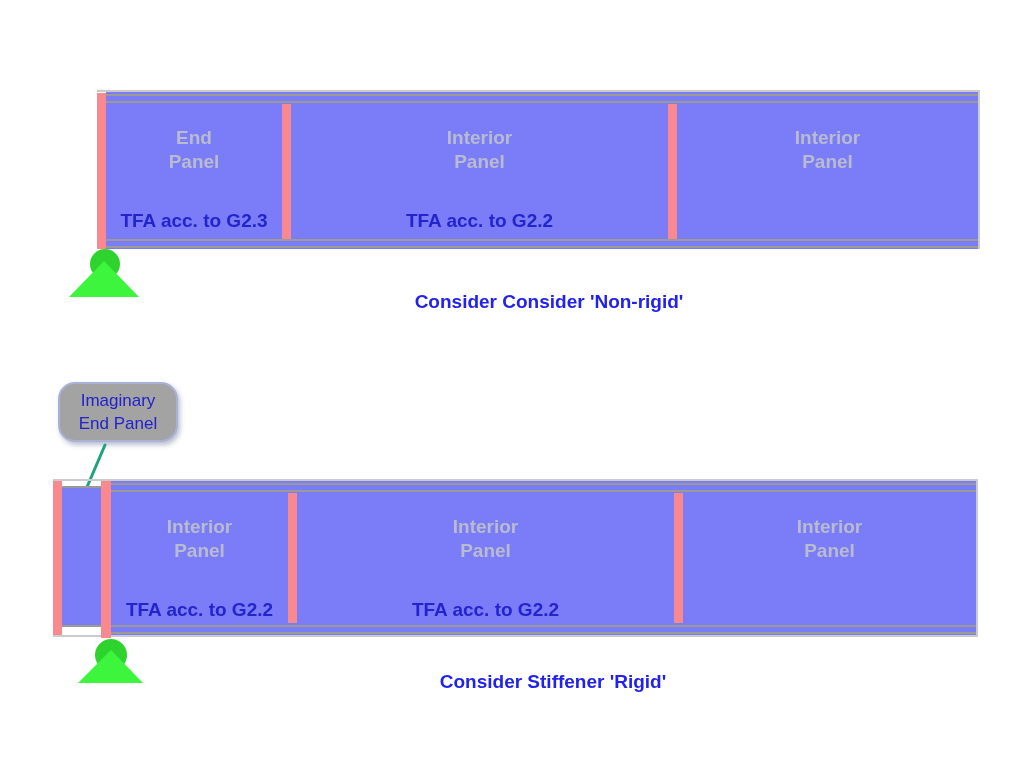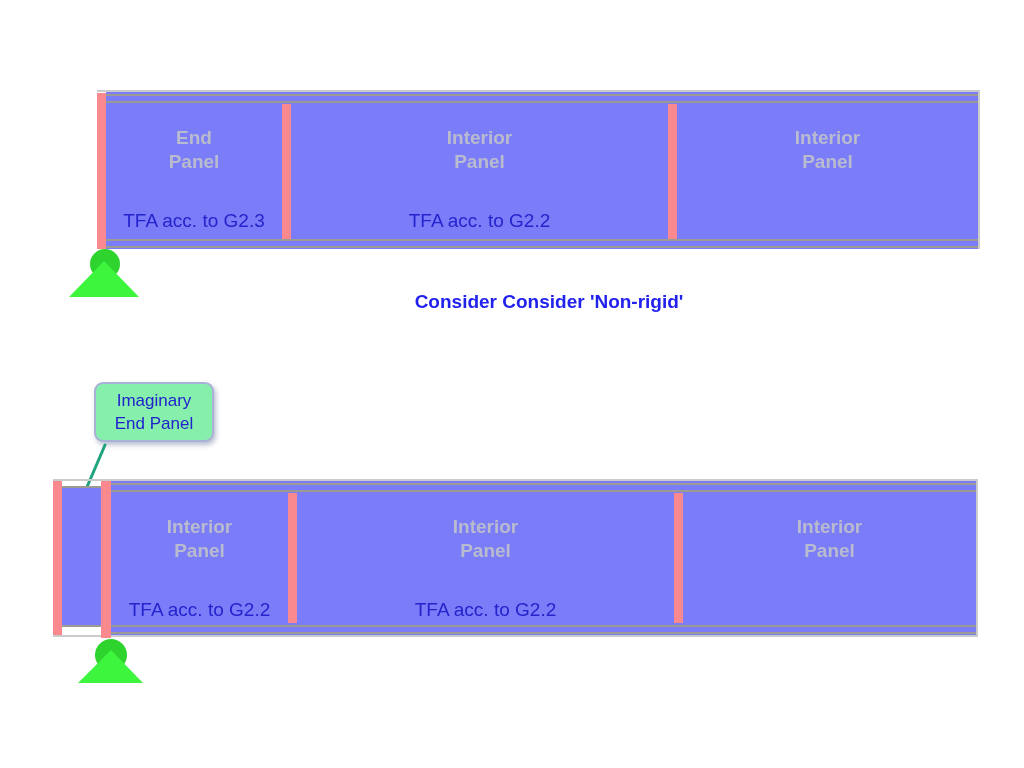--- a/index.html
+++ b/index.html
@@ -11,31 +11,31 @@
           border-top:2px solid #cbcbcb;border-right:2px solid #cbcbcb;border-bottom:2px solid #cbcbcb;}
   .flange{position:absolute;height:12px;
           background:linear-gradient(to bottom,
             #7b7cf8 0 2px,#9b9b94 2px 4px,#7b7cf8 4px 9px,#9b9b94 9px 11px,#7b7cf8 11px 12px);}
   .web{position:absolute;background:#7b7cf8;}
   .stiffener{position:absolute;width:9px;background:#f9898e;}
   .panel{position:absolute;top:12px;height:130px;}
   .plabel{margin-top:22px;text-align:center;font-weight:bold;font-size:19px;
           line-height:24px;color:#b9bbce;}
   .tfa{position:absolute;bottom:2px;left:0;width:100%;text-align:center;
-       font-weight:normal;font-size:19px;color:#2424cd;white-space:nowrap;}
+       font-weight:bold;font-size:19px;color:#2424cd;white-space:nowrap;}
 
   .caption{position:absolute;width:700px;text-align:center;font-weight:bold;
            font-size:19px;color:#2222ee;white-space:nowrap;}
 
   
   .callout{position:absolute;left:58px;top:382px;width:120px;height:60px;box-sizing:border-box;
-           background:#86efac;border:2px solid #a9b1d6;border-radius:9px;
+           background:#a3a3a3;border:2px solid #a9b1d6;border-radius:17px;
            box-shadow:2px 3px 5px rgba(100,110,150,0.45);
            display:flex;flex-direction:column;justify-content:center;
-           text-align:center;font-size:17px;line-height:23px;color:#2222cc;margin-left:36px;}
+           text-align:center;font-size:17px;line-height:23px;color:#2222cc;}
 
   svg{position:absolute;display:block;}
 </style>
 </head>
 <body>
 
 <div id="canvas">
 
   <div class="girder" style="left:97px;top:90px;width:883px;height:159px;">
     <div class="stiffener" style="left:0;top:1px;height:156px;"></div>
@@ -112,14 +112,15 @@
         <div>Panel</div>
       </div>
     </div>
   </div>
 
   <svg style="left:65px;top:637px;" width="95" height="50" viewBox="0 0 95 50">
     <circle cx="46" cy="18" r="16" fill="#2ed32e"></circle>
     <polygon points="46,13 13,46 78,46" fill="#3cf53c"></polygon>
   </svg>
 
+  <div class="caption" style="left:203px;top:671px;">Consider Stiffener 'Rigid'</div>
 
 </div>
 
 </body></html>

